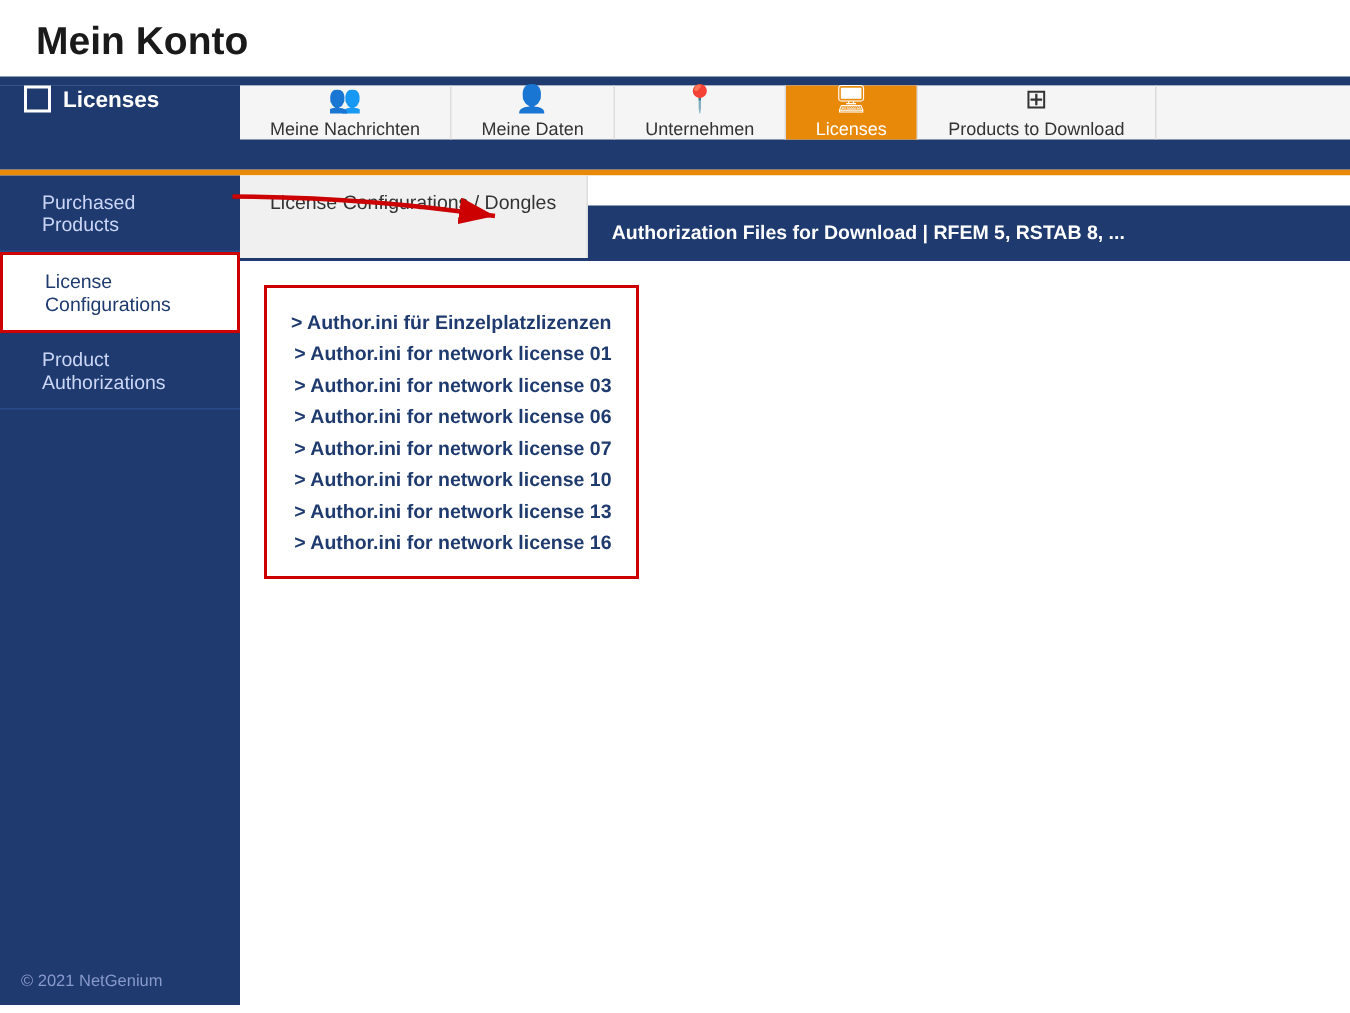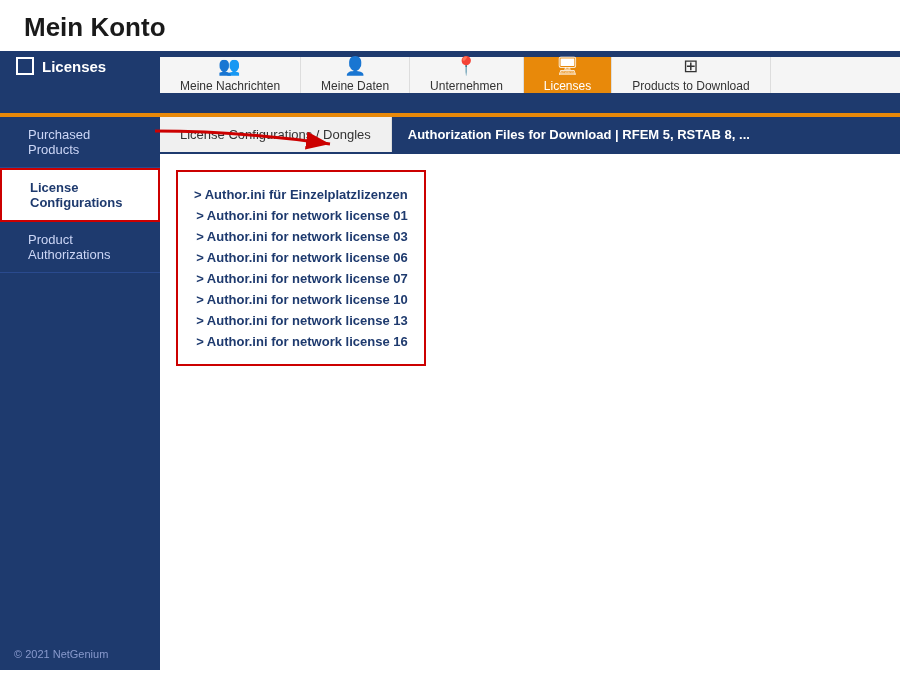--- a/index.html
+++ b/index.html
@@ -145,20 +145,21 @@
       background: #f0f0f0;
     }
 
     .sub-nav-header {
       background: #1e3a6e;
       color: #fff;
       padding: 10px 16px;
       font-size: 13px;
       font-weight: bold;
       flex: 1;
+      margin-top: 20px;
     }
 
     
     .auth-files-box {
       border: 2px solid #cc0000;
       margin: 16px;
       padding: 12px 16px;
       display: inline-block;
       background: #fff;
       text-align: right;
@@ -172,21 +173,21 @@
       text-decoration: none;
       padding: 3px 0;
       cursor: pointer;
     }
 
     
     .sidebar-item.highlighted {
       border: 2px solid #cc0000;
       background: #fff;
       color: #1e3a6e;
-      font-weight: bold;
+      font-weight: normal;
     }
 
     
     .annotation-layer {
       position: absolute;
       top: 106px;
       left: 0;
       width: 430px;
       height: 80px;
       pointer-events: none;

